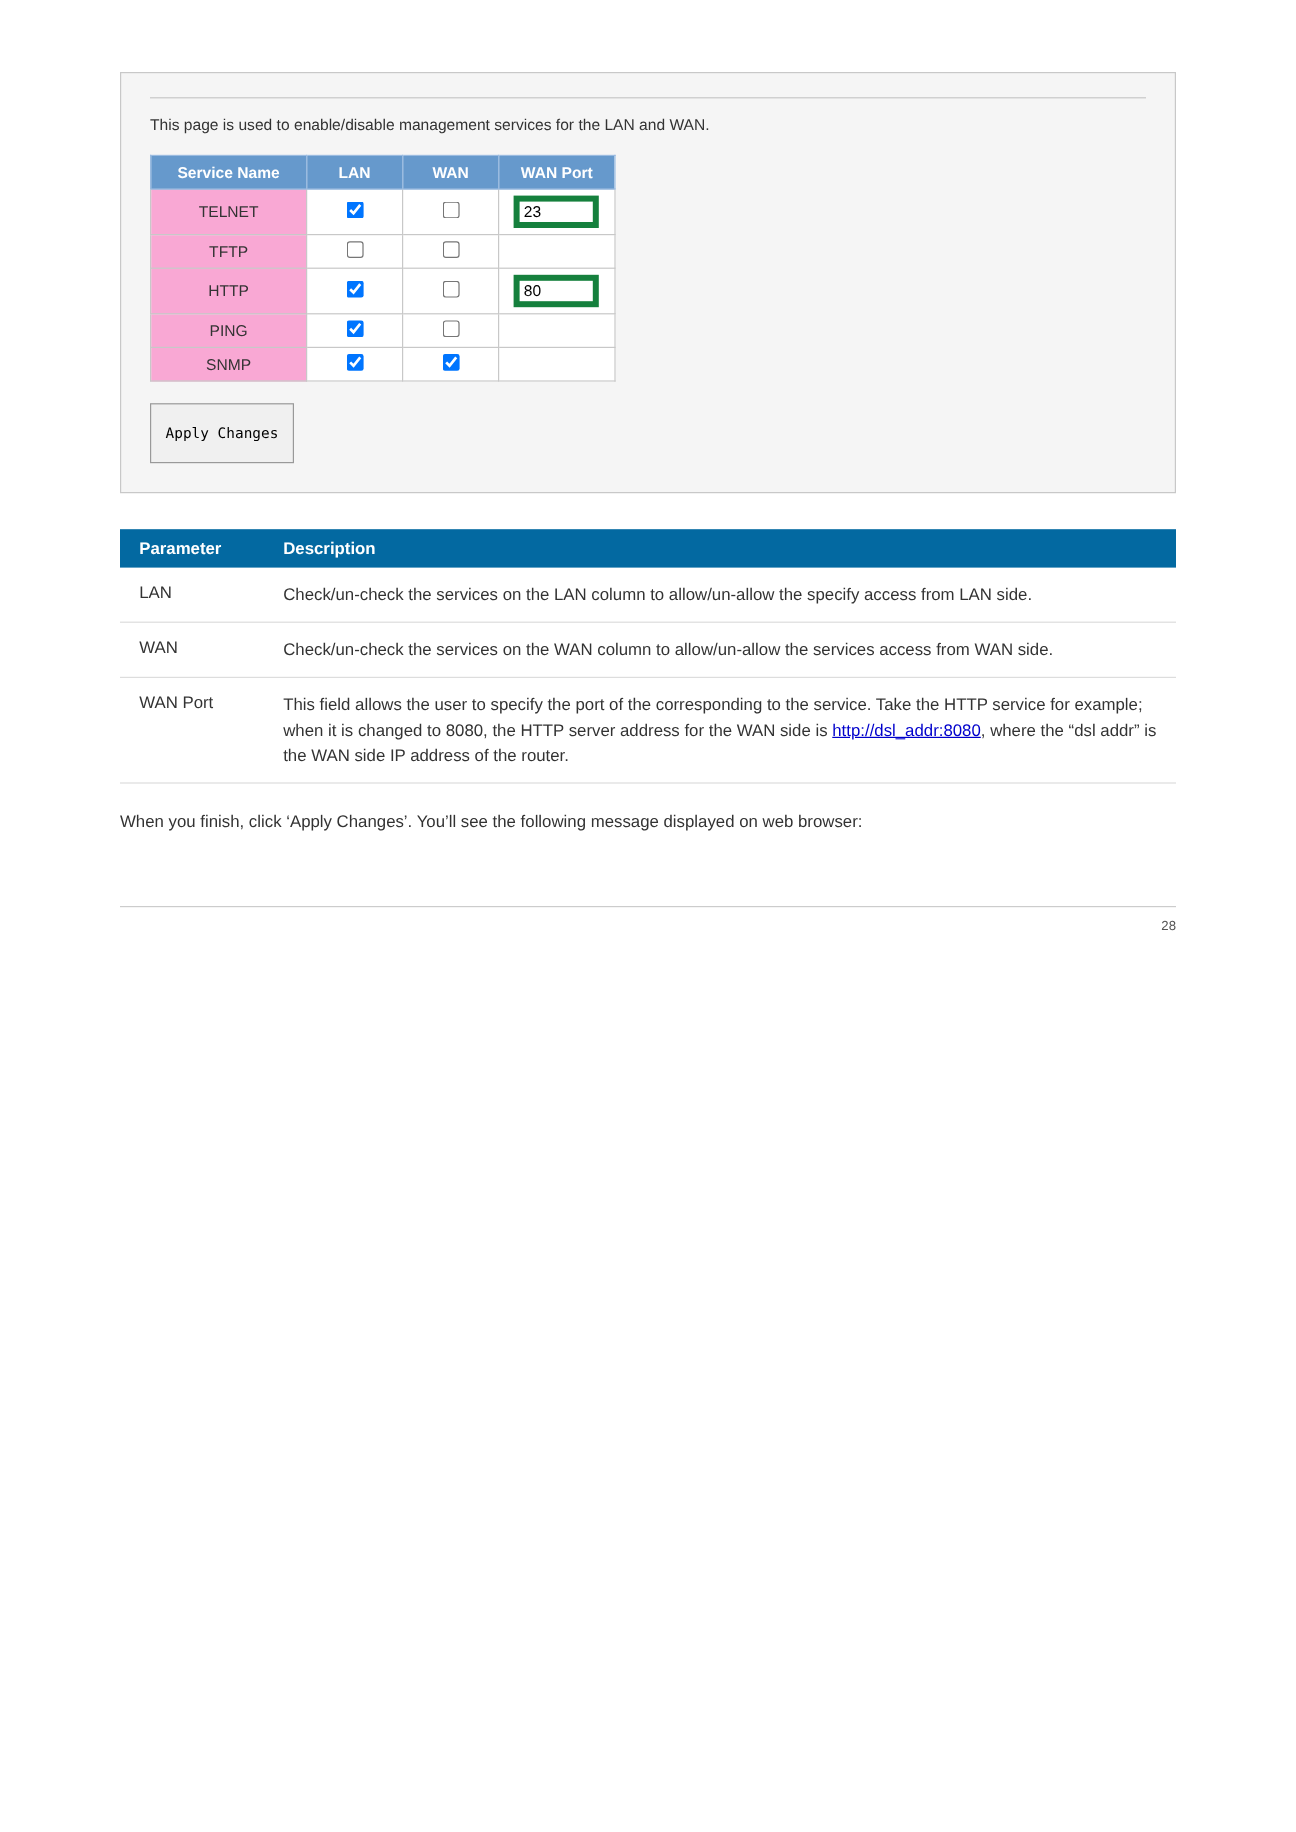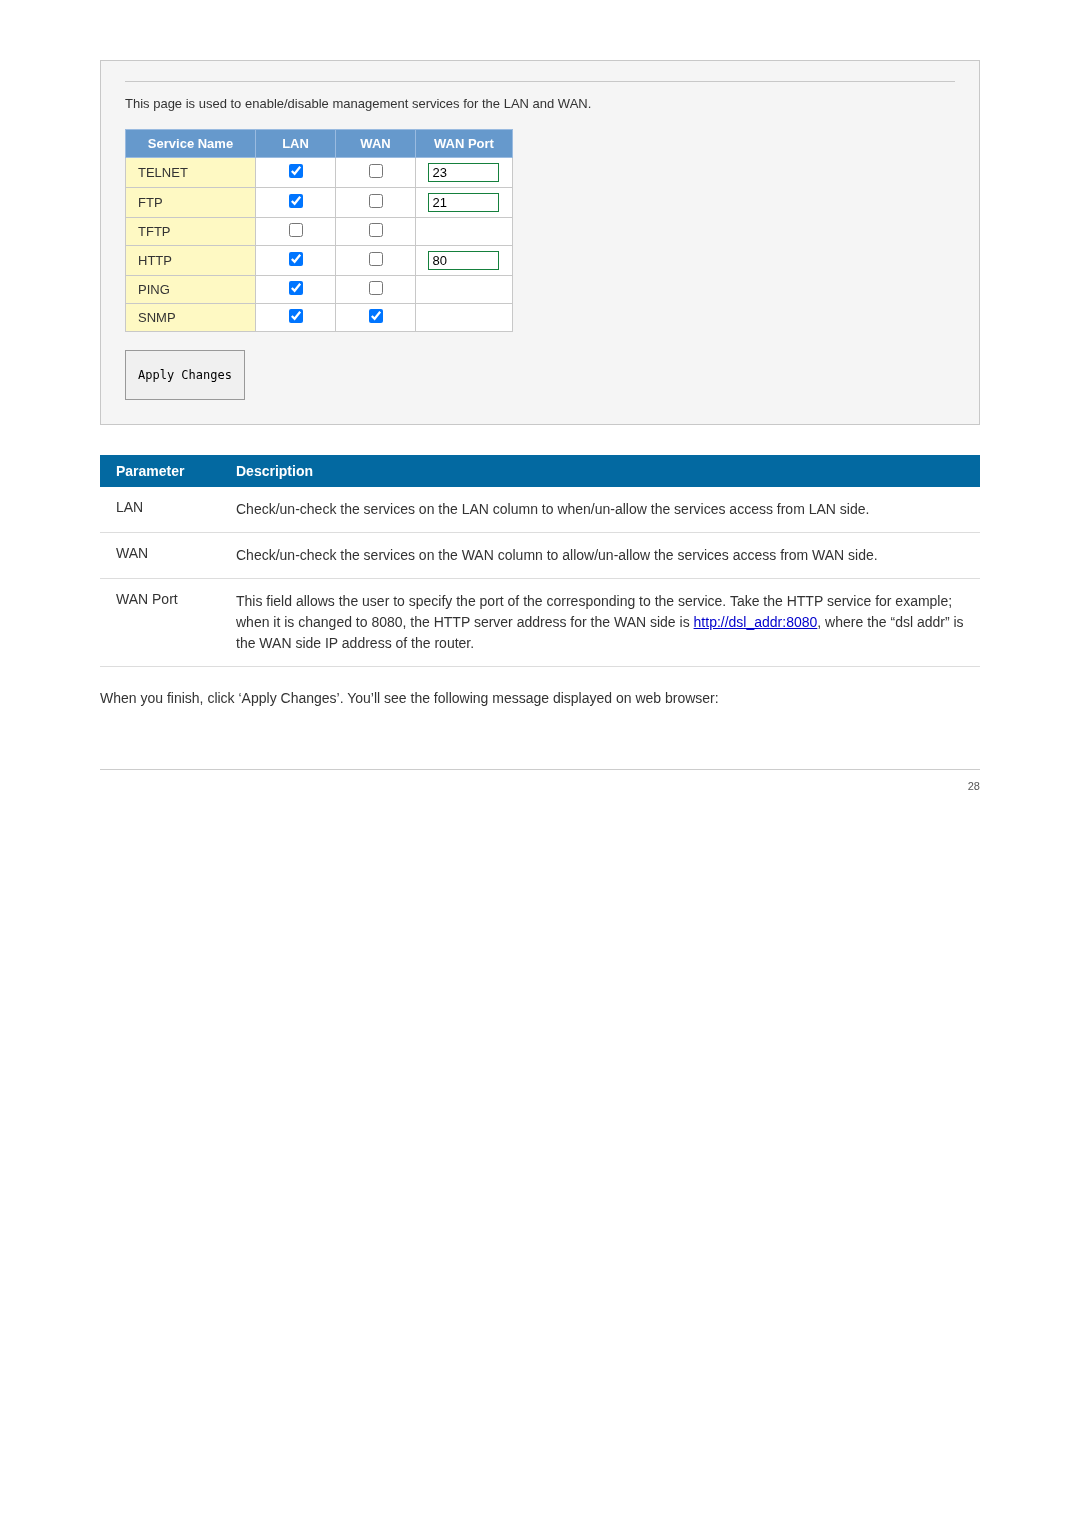--- a/index.html
+++ b/index.html
@@ -69,28 +69,28 @@
 
     .service-table td {
       border: 1px solid #c8c8c8;
       padding: 5px 12px;
       font-size: 13px;
       background: #ffffff;
       text-align: center;
     }
 
     .service-table td.service-name-td {
-      text-align: left;
-      font-size: 13px;
-      background: #fef9c3;
+      text-align: center;
+      font-size: 13px;
+      background: #f9a8d4;
     }
 
     .service-table td input[type="text"] {
       width: 71px;
-      border: 1px solid #15803d;
+      border: 5px solid #15803d;
       font-size: 13px;
       padding: 1px 3px;
     }
 
     .service-table td input[type="checkbox"] {
       width: 14px;
       height: 14px;
     }
 
     .apply-btn {
@@ -176,26 +176,20 @@
       </tr>
     </thead>
     <tbody id="service-table-body">
     <tr>
           <td class="service-name-td">TELNET</td>
           <td><input type="checkbox" checked="" style=""></td>
           <td><input type="checkbox" style=""></td>
           <td><input type="text" value="23" style=""></td>
         </tr>
         <tr>
-          <td class="service-name-td">FTP</td>
-          <td><input type="checkbox" checked="" style=""></td>
-          <td><input type="checkbox" style=""></td>
-          <td><input type="text" value="21" style=""></td>
-        </tr>
-        <tr>
           <td class="service-name-td">TFTP</td>
           <td><input type="checkbox" style=""></td>
           <td><input type="checkbox" style=""></td>
           <td></td>
         </tr>
         <tr>
           <td class="service-name-td">HTTP</td>
           <td><input type="checkbox" checked="" style=""></td>
           <td><input type="checkbox" style=""></td>
           <td><input type="text" value="80" style=""></td>
@@ -221,21 +215,21 @@
 <table class="desc-table">
   <thead>
     <tr>
       <th>Parameter</th>
       <th>Description</th>
     </tr>
   </thead>
   <tbody>
     <tr>
       <td class="param-col">LAN</td>
-      <td class="desc-col">Check/un-check the services on the LAN column to when/un-allow the services access from LAN side.</td>
+      <td class="desc-col">Check/un-check the services on the LAN column to allow/un-allow the specify access from LAN side.</td>
     </tr>
     <tr>
       <td class="param-col">WAN</td>
       <td class="desc-col">Check/un-check the services on the WAN column to allow/un-allow the services access from WAN side.</td>
     </tr>
     <tr>
       <td class="param-col">WAN Port</td>
       <td class="desc-col">
         <span>This field allows the user to specify the port of the corresponding to the service. Take the HTTP service for example; when it is changed to 8080, the HTTP server address for the WAN side is </span><a class="link-style" href="#">http://dsl_addr:8080</a><span>, where the “dsl addr” is the WAN side IP address of the router.</span>
       </td>

